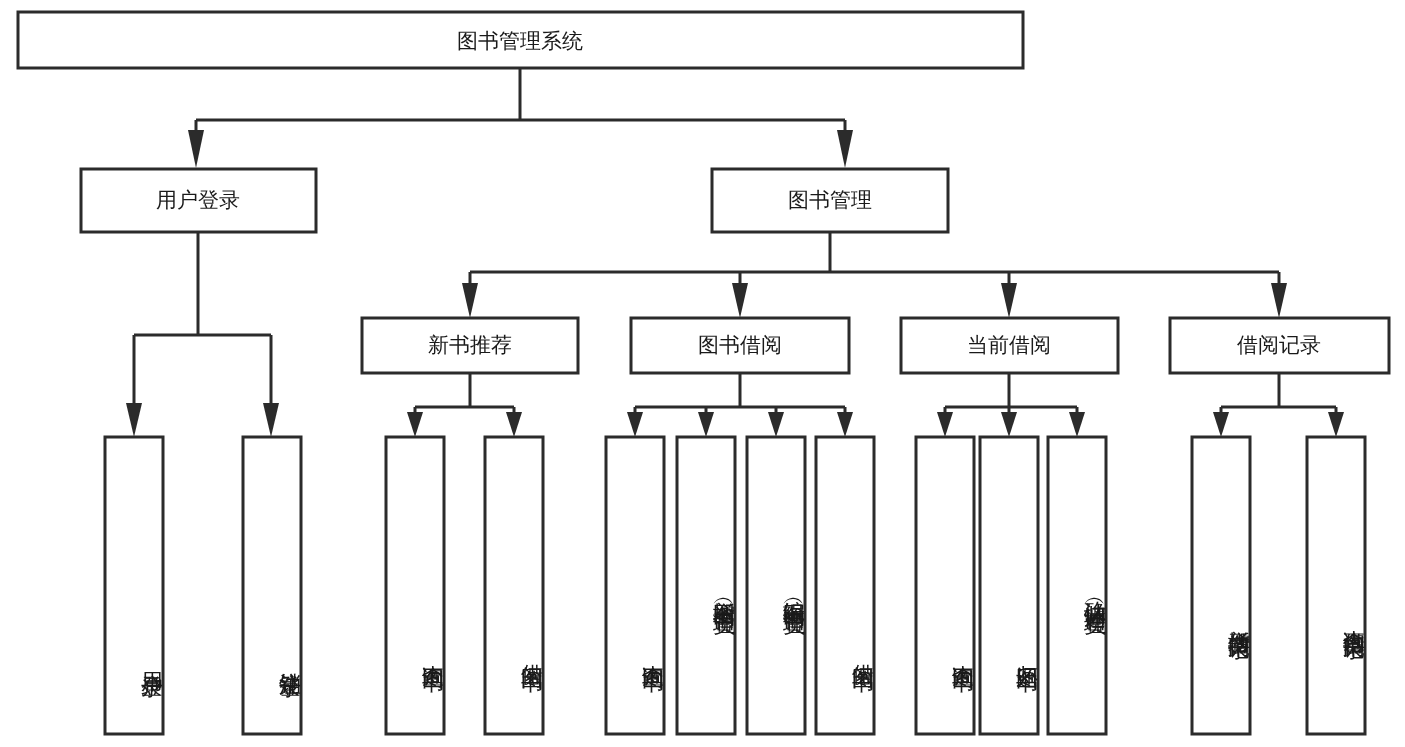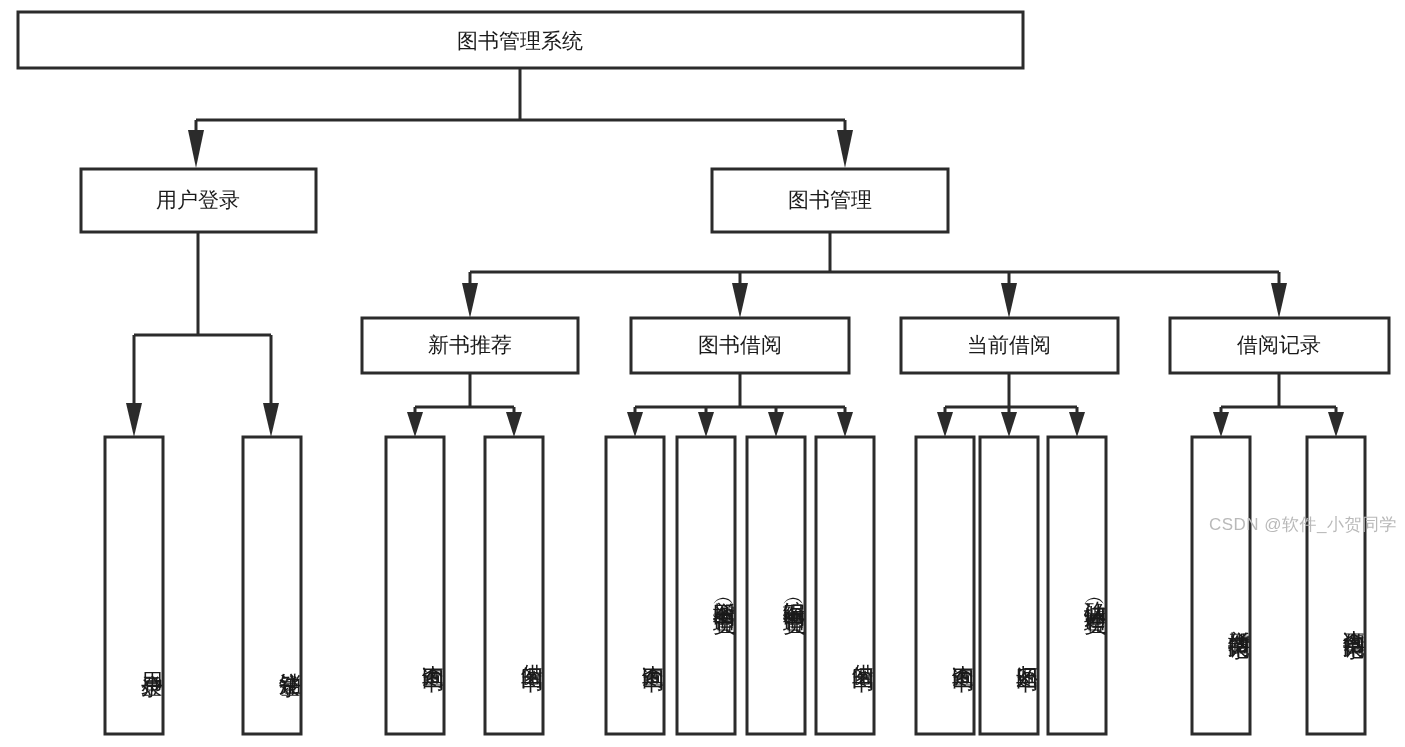--- a/index.html
+++ b/index.html
@@ -222,15 +222,14 @@
   <div class="node-label-v" style="left:747px; top:437px; width:58px; height:297px; padding-top:6px;">编辑图书（管理员）</div>
   <div class="node-label-v" style="left:816px; top:437px; width:58px; height:297px; padding-top:65px;">借阅图书</div>
 
   <div class="node-label-v" style="left:916px; top:437px; width:58px; height:297px; padding-top:65px;">查询图书</div>
   <div class="node-label-v" style="left:980px; top:437px; width:58px; height:297px; padding-top:65px;">归还图书</div>
   <div class="node-label-v" style="left:1048px; top:437px; width:58px; height:297px; padding-top:6px;">确认归还（管理员）</div>
 
   <div class="node-label-v" style="left:1192px; top:437px; width:58px; height:297px; padding-top:32px;">新增借阅记录</div>
   <div class="node-label-v" style="left:1307px; top:437px; width:58px; height:297px; padding-top:32px;">查询借阅记录</div>
 
-  <div class="watermark">CSDN @软件_小贺同学</div>
 
 </div>
 
 </body></html>

